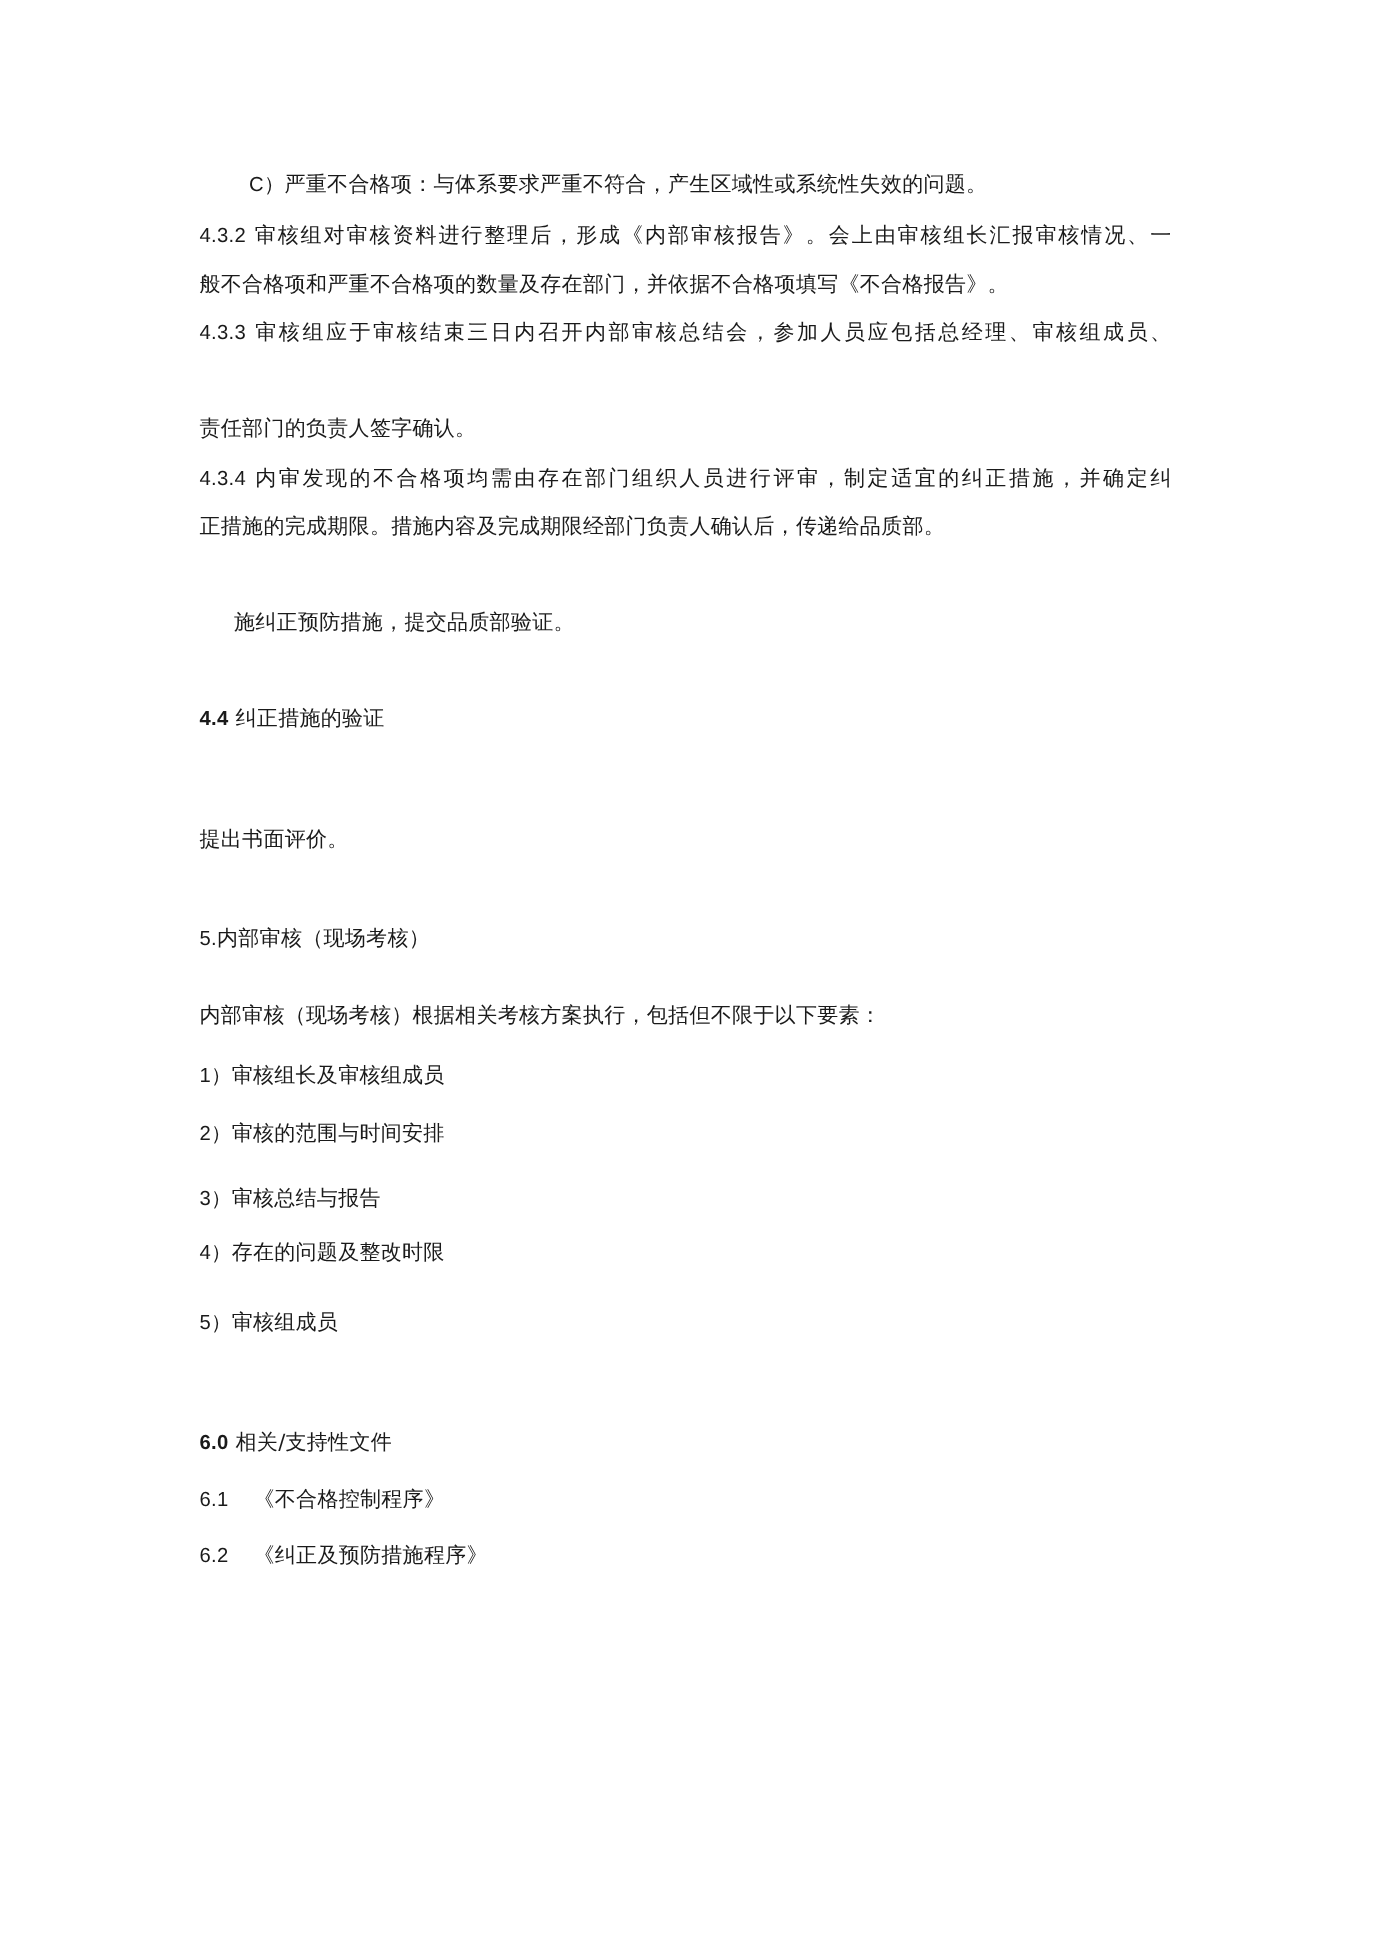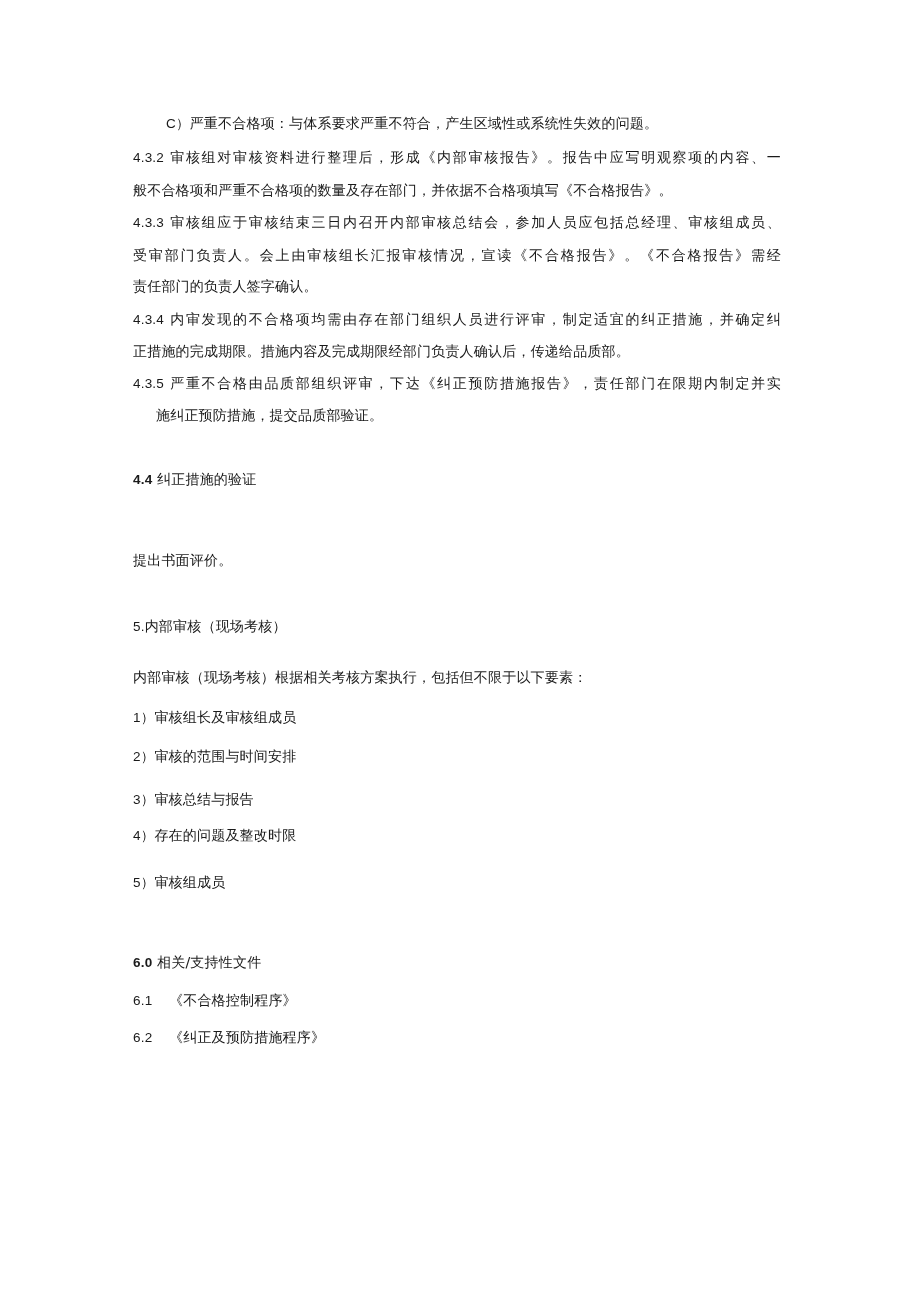--- a/index.html
+++ b/index.html
@@ -54,46 +54,40 @@
 </head>
 <body>
 
 <div class="page">
 
   <div class="line indent" style="top:114px;">
     <span class="num">C）</span><span>严重不合格项：与体系要求严重不符合，产生区域性或系统性失效的问题。</span>
   </div>
 
   <div class="line justify" style="top:148px;">
-    <span class="num">4.3.2</span> <span>审核组对审核资料进行整理后，形成《内部审核报告》。报告中应写明观察项的内容、一</span>
+    <span class="num">4.3.2</span> <span>审核组对审核资料进行整理后，形成《内部审核报告》。会上由审核组长汇报审核情况、一</span>
   </div>
   <div class="line" style="top:181px;">
     <span>般不合格项和严重不合格项的数量及存在部门，并依据不合格项填写《不合格报告》。</span>
   </div>
 
   <div class="line justify" style="top:213px;">
     <span class="num">4.3.3</span> <span>审核组应于审核结束三日内召开内部审核总结会，参加人员应包括总经理、审核组成员、</span>
-  </div>
-  <div class="line justify" style="top:246px;">
-    <span>受审部门负责人。会上由审核组长汇报审核情况，宣读《不合格报告》。《不合格报告》需经</span>
   </div>
   <div class="line" style="top:277px;">
     <span>责任部门的负责人签字确认。</span>
   </div>
 
   <div class="line justify" style="top:310px;">
     <span class="num">4.3.4</span> <span>内审发现的不合格项均需由存在部门组织人员进行评审，制定适宜的纠正措施，并确定纠</span>
   </div>
   <div class="line" style="top:342px;text-align:center;">
     <span>正措施的完成期限。措施内容及完成期限经部门负责人确认后，传递给品质部。</span>
   </div>
 
-  <div class="line justify" style="top:374px;">
-    <span class="num">4.3.5</span> <span>严重不合格由品质部组织评审，下达《纠正预防措施报告》，责任部门在限期内制定并实</span>
-  </div>
   <div class="line" style="top:406px;margin-left:23px;">
     <span>施纠正预防措施，提交品质部验证。</span>
   </div>
 
   <div class="line" style="top:470px;">
     <span class="num bold">4.4</span> <span>纠正措施的验证</span>
   </div>
   <div class="line" style="top:551px;">
     <span>提出书面评价。</span>
   </div>

